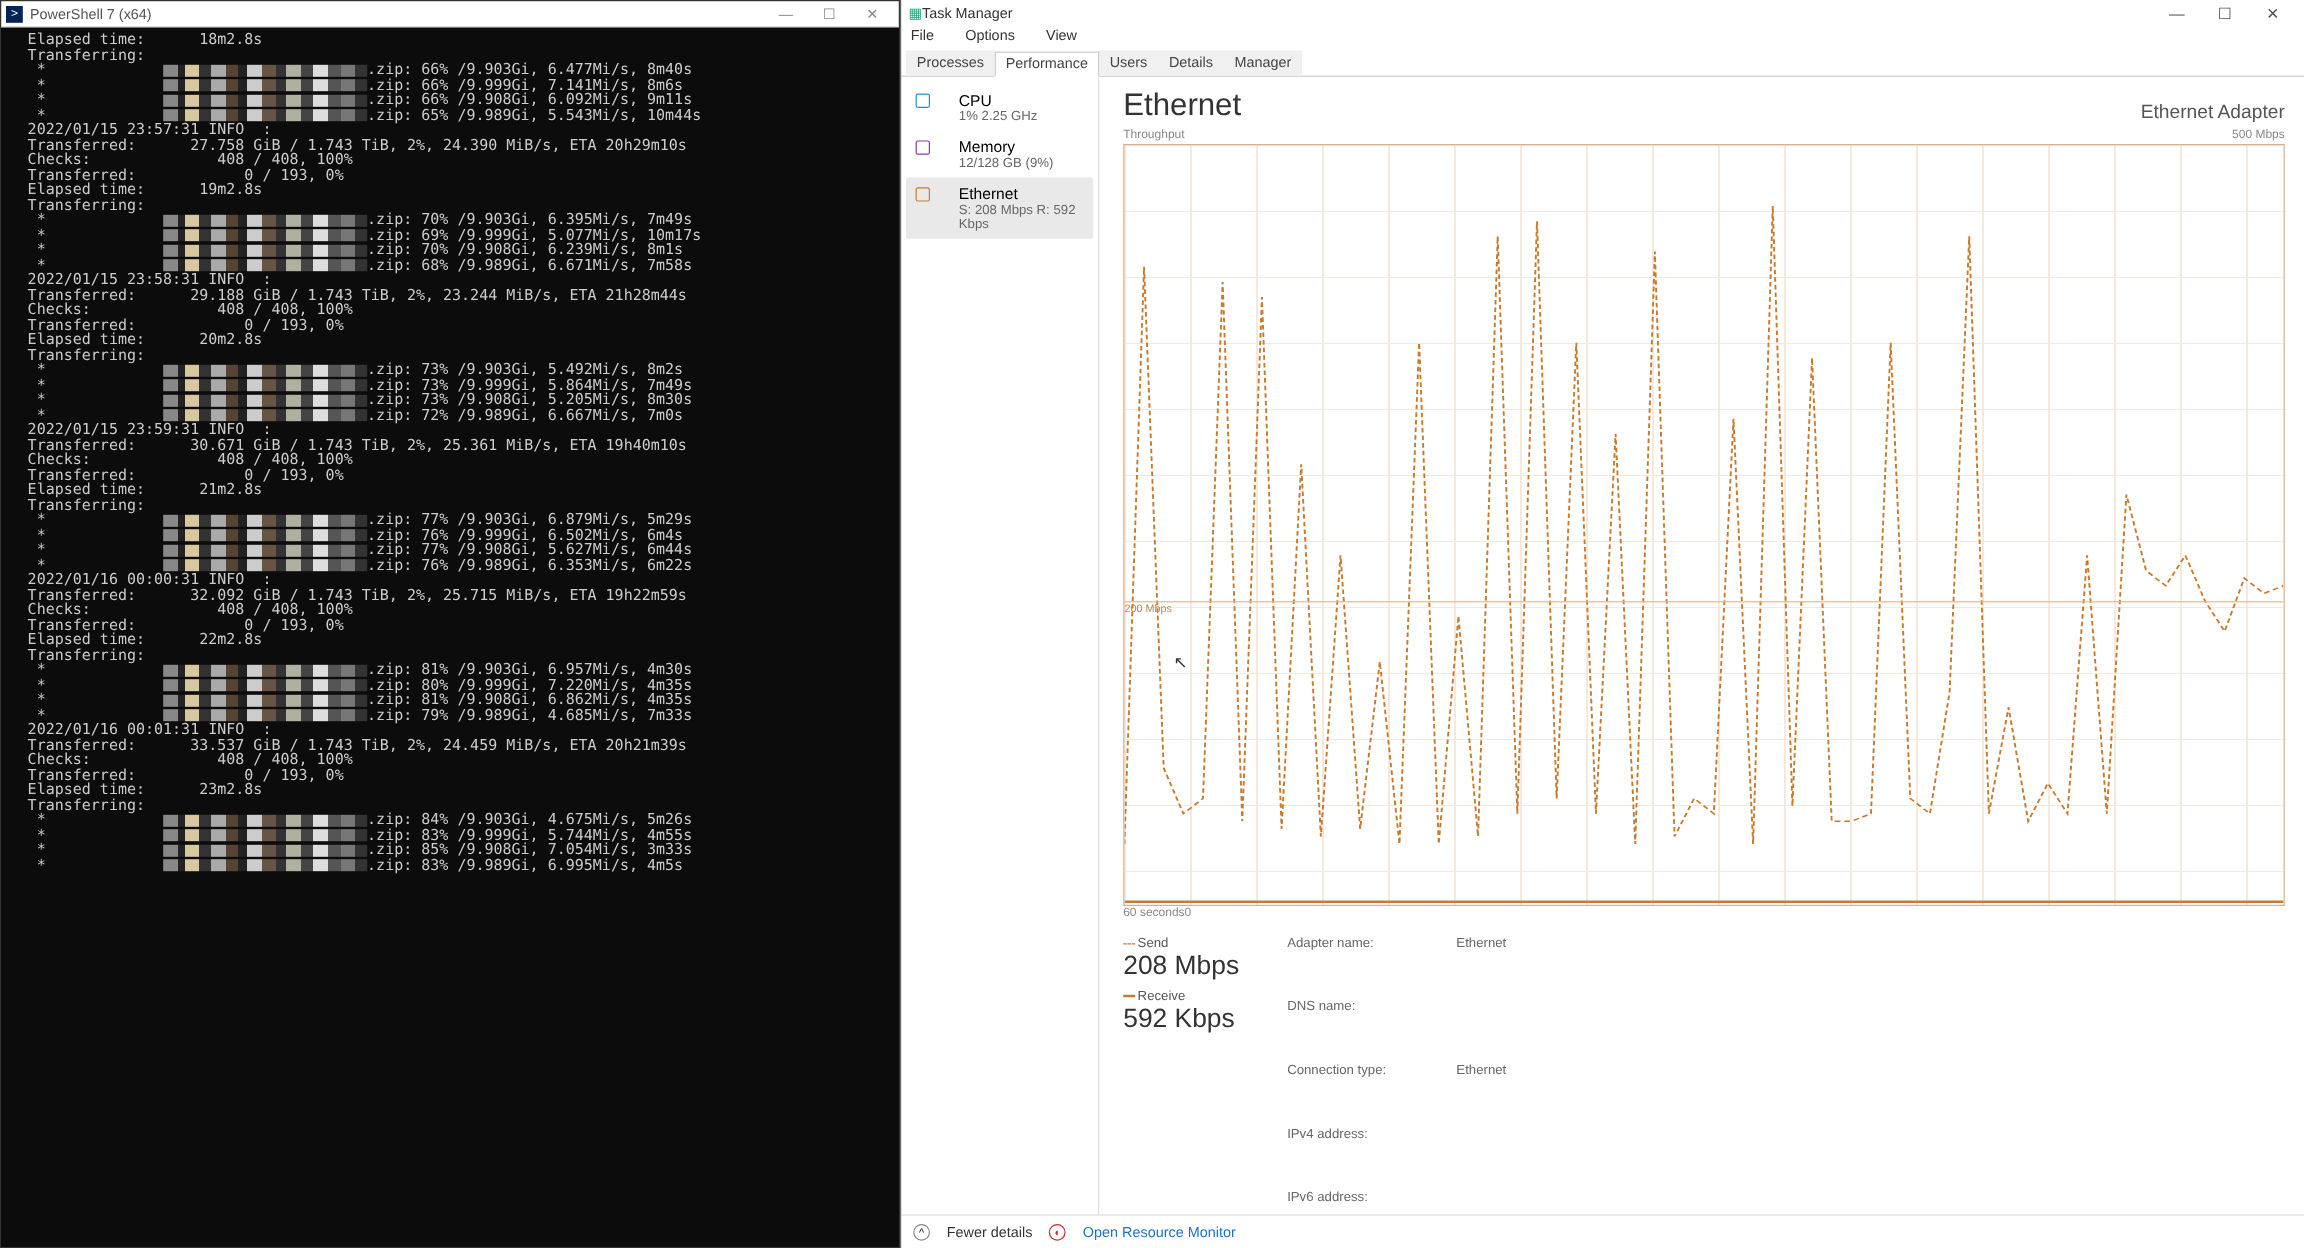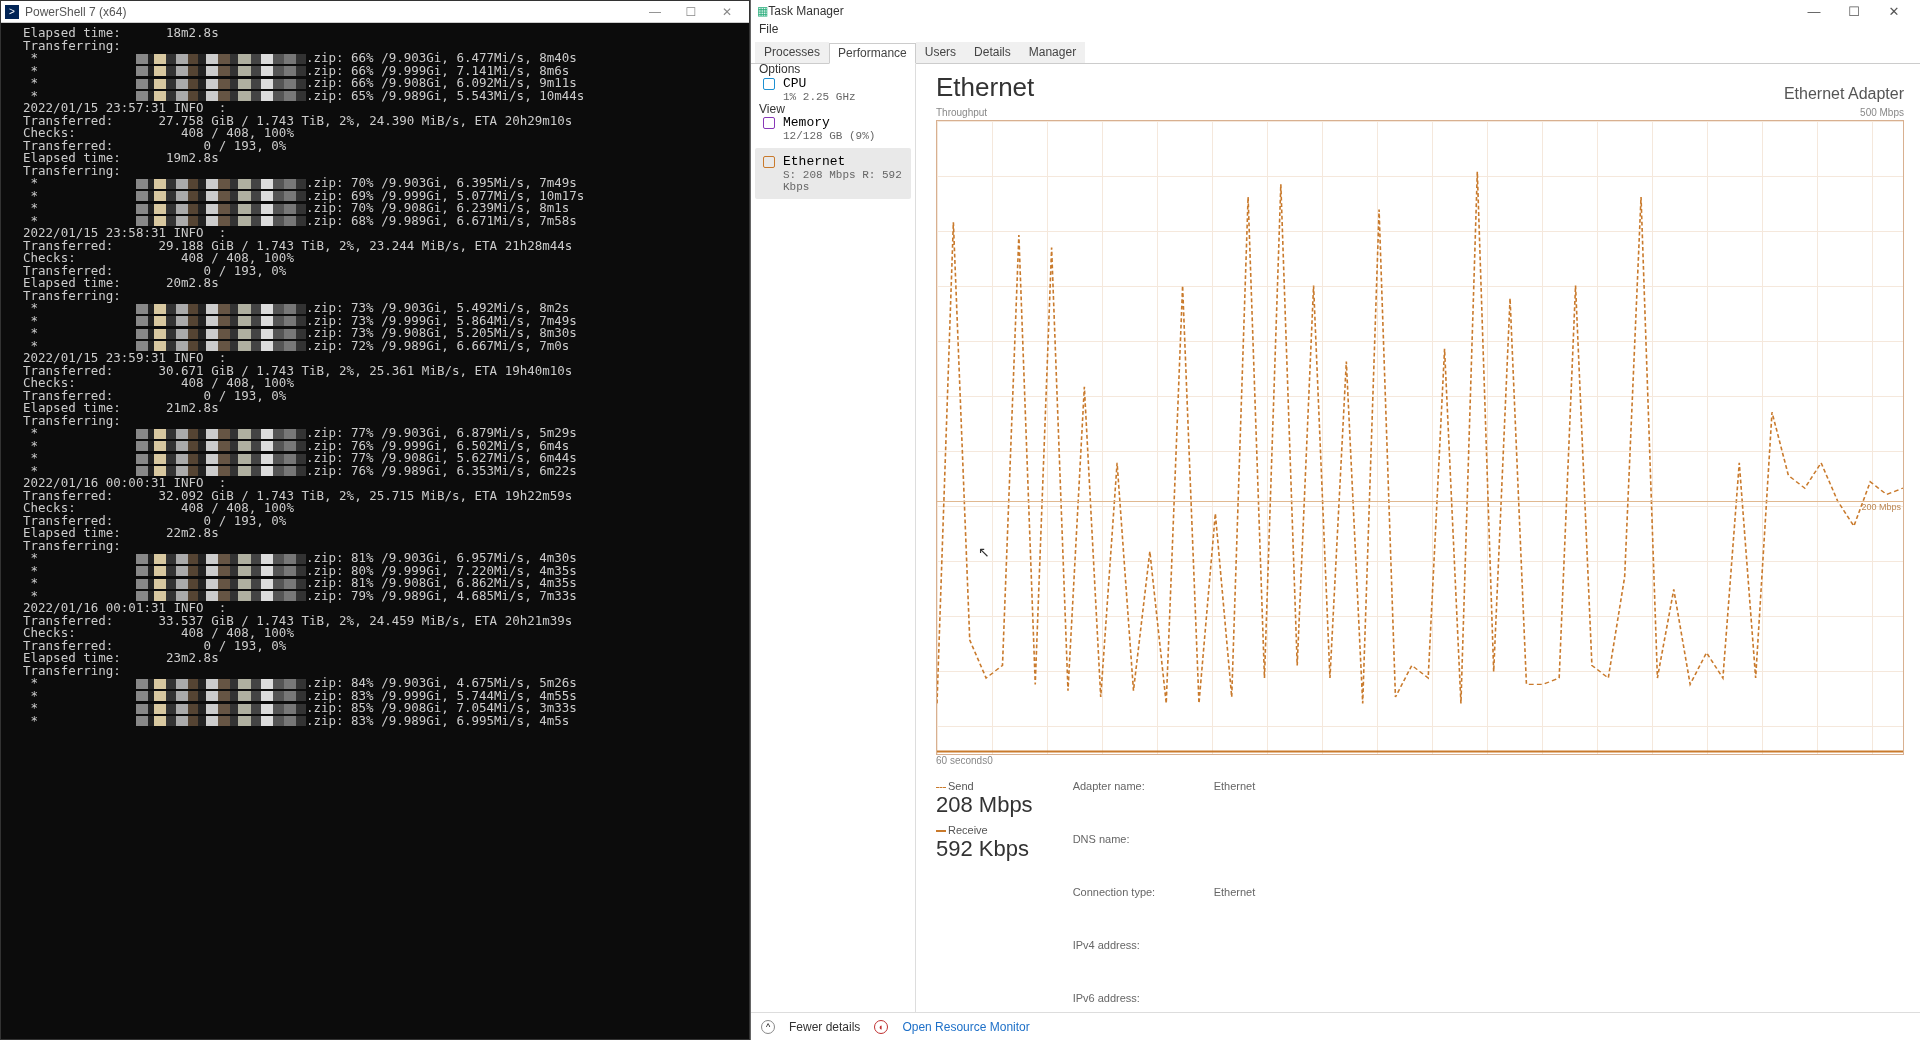--- a/index.html
+++ b/index.html
@@ -102,21 +102,20 @@
 }
 .tm-title .spacer { flex: 1; }
 .tm-title .wbtn { width: 40px; text-align: center; color: #555; font-size: 13px; }
 .tm-menu {
   height: 20px;
   display: flex;
   gap: 26px;
   padding: 0 8px;
   font-size: 12px;
   color: #333;
-  flex-direction: column;
 }
 .tm-tabs {
   height: 22px;
   display: flex;
   font-size: 12px;
   border-bottom: 1px solid #ccc;
   padding-left: 4px;
 }
 .tm-tab {
   padding: 2px 8px;
@@ -139,22 +138,21 @@
 }
 .tm-sidebar {
   width: 165px;
   border-right: 1px solid #ddd;
   padding: 6px 4px;
 }
 .sb-item {
   padding: 6px 8px;
   border-radius: 2px;
   display: flex;
-  gap: 8px;
-  font-family: Liberation Mono, monospace;
+  gap: 24px;
 }
 .sb-item.selected { background: #e9e9e9; }
 .sb-dot {
   width: 12px; height: 12px;
   border: 1px solid #888;
   border-radius: 2px;
   margin-top: 2px;
   flex-shrink:0;
 }
 .sb-dot.cpu { border-color:#1e90d2; }
@@ -194,21 +192,21 @@
   overflow: hidden;
 }
 .graph svg { width: 100%; height: 100%; }
 .graph .line200 {
   position: absolute;
   left: 0; right: 0;
   top: 60%;
   border-top: 1px solid #e0b890;
   font-size: 9px;
   color: #bb8855;
-  text-align: right;
+  text-align: left;
   padding-right: 2px;
 }
 .tm-xaxis {
   display: flex;
   font-size: 10px;
   color: #888;
   padding-bottom: 6px;
 }
 .tm-stats {
   display: flex;

